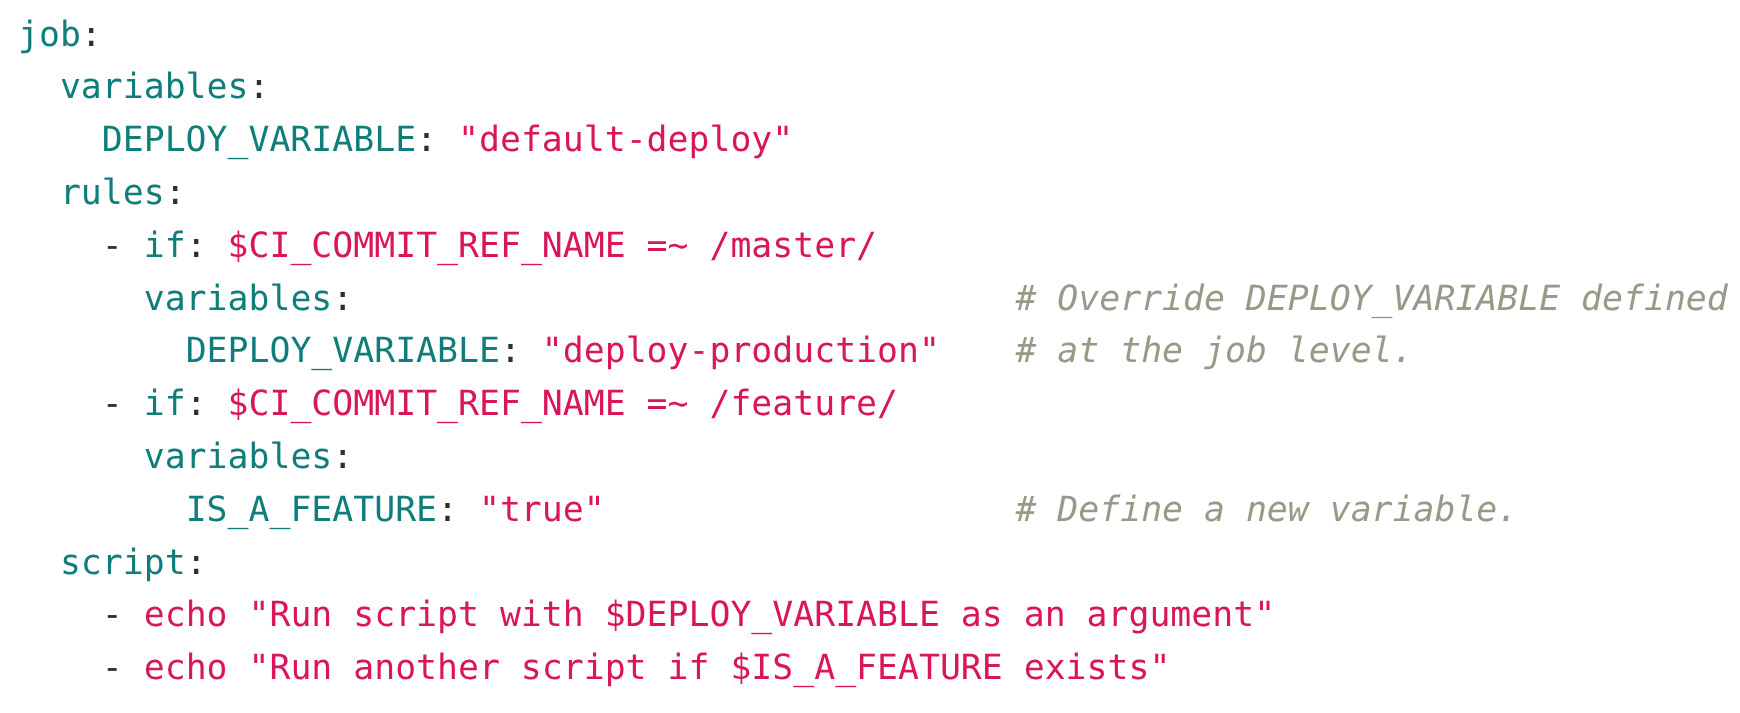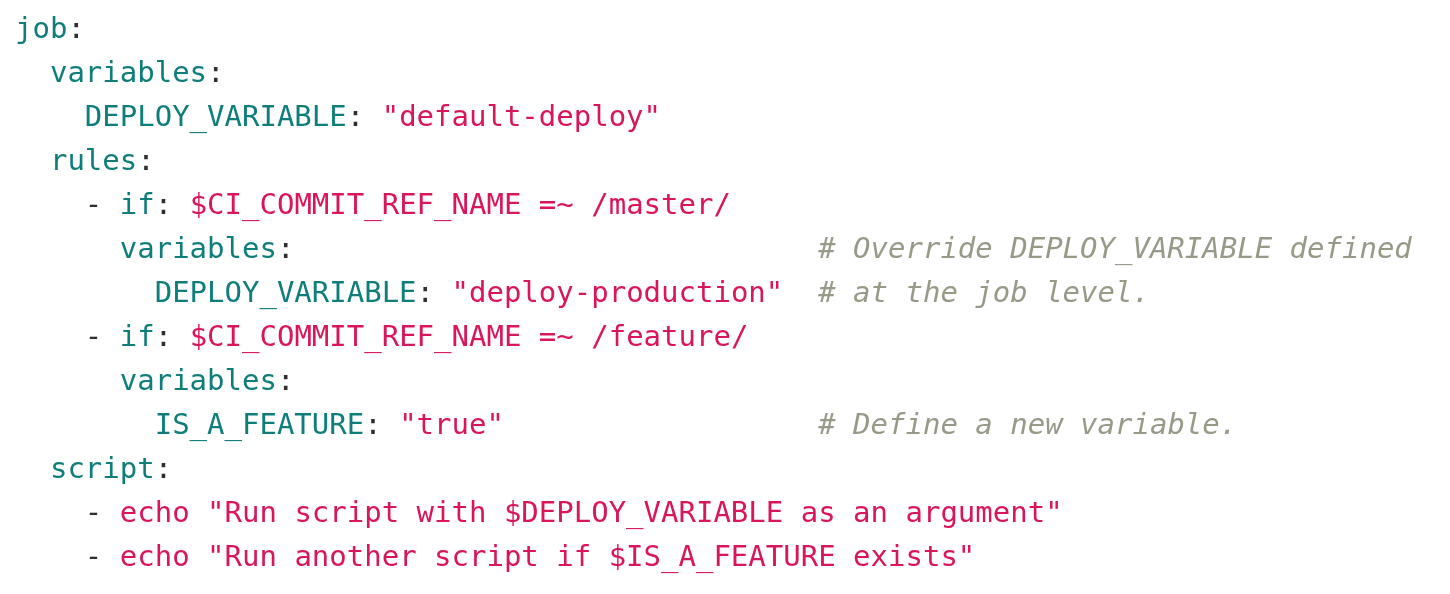--- a/index.html
+++ b/index.html
@@ -25,20 +25,20 @@
     color: var(--punct, #2f2f2f);
   }
   .code-line {
     display: block;
     height: 44px;
   }
   .tok-key     { color: var(--key, #0f7e7a); }
   .tok-punct   { color: var(--punct, #2f2f2f); }
   .tok-string  { color: var(--string, #d9155c); }
   .tok-plain   { color: var(--punct, #2f2f2f); }
-  .tok-comment { color: var(--comment, #999988); font-style: italic; }
+  .tok-comment { color: var(--comment, #999988); font-style: italic; margin-left: 28px; }
 </style>
 </head>
 <body>
 
 <div class="screenshot" style="--bg: #ffffff; --key: #0f7e7a; --punct: #2f2f2f; --string: #d9155c; --comment: #999988;">
   <pre class="code-block"><code><span class="code-line"><span class="tok-key">job</span><span class="tok-punct">:</span></span><span class="code-line"><span class="tok-plain">  </span><span class="tok-key">variables</span><span class="tok-punct">:</span></span><span class="code-line"><span class="tok-plain">    </span><span class="tok-key">DEPLOY_VARIABLE</span><span class="tok-punct">:</span><span class="tok-plain"> </span><span class="tok-string">"default-deploy"</span></span><span class="code-line"><span class="tok-plain">  </span><span class="tok-key">rules</span><span class="tok-punct">:</span></span><span class="code-line"><span class="tok-plain">    </span><span class="tok-punct">-</span><span class="tok-plain"> </span><span class="tok-key">if</span><span class="tok-punct">:</span><span class="tok-plain"> </span><span class="tok-string">$CI_COMMIT_REF_NAME =~ /master/</span></span><span class="code-line"><span class="tok-plain">      </span><span class="tok-key">variables</span><span class="tok-punct">:</span><span class="tok-plain">                              </span><span class="tok-comment"># Override DEPLOY_VARIABLE defined</span></span><span class="code-line"><span class="tok-plain">        </span><span class="tok-key">DEPLOY_VARIABLE</span><span class="tok-punct">:</span><span class="tok-plain"> </span><span class="tok-string">"deploy-production"</span><span class="tok-plain">  </span><span class="tok-comment"># at the job level.</span></span><span class="code-line"><span class="tok-plain">    </span><span class="tok-punct">-</span><span class="tok-plain"> </span><span class="tok-key">if</span><span class="tok-punct">:</span><span class="tok-plain"> </span><span class="tok-string">$CI_COMMIT_REF_NAME =~ /feature/</span></span><span class="code-line"><span class="tok-plain">      </span><span class="tok-key">variables</span><span class="tok-punct">:</span></span><span class="code-line"><span class="tok-plain">        </span><span class="tok-key">IS_A_FEATURE</span><span class="tok-punct">:</span><span class="tok-plain"> </span><span class="tok-string">"true"</span><span class="tok-plain">                  </span><span class="tok-comment"># Define a new variable.</span></span><span class="code-line"><span class="tok-plain">  </span><span class="tok-key">script</span><span class="tok-punct">:</span></span><span class="code-line"><span class="tok-plain">    </span><span class="tok-punct">-</span><span class="tok-plain"> </span><span class="tok-string">echo "Run script with $DEPLOY_VARIABLE as an argument"</span></span><span class="code-line"><span class="tok-plain">    </span><span class="tok-punct">-</span><span class="tok-plain"> </span><span class="tok-string">echo "Run another script if $IS_A_FEATURE exists"</span></span></code></pre>
 </div>
 
 </body></html>

